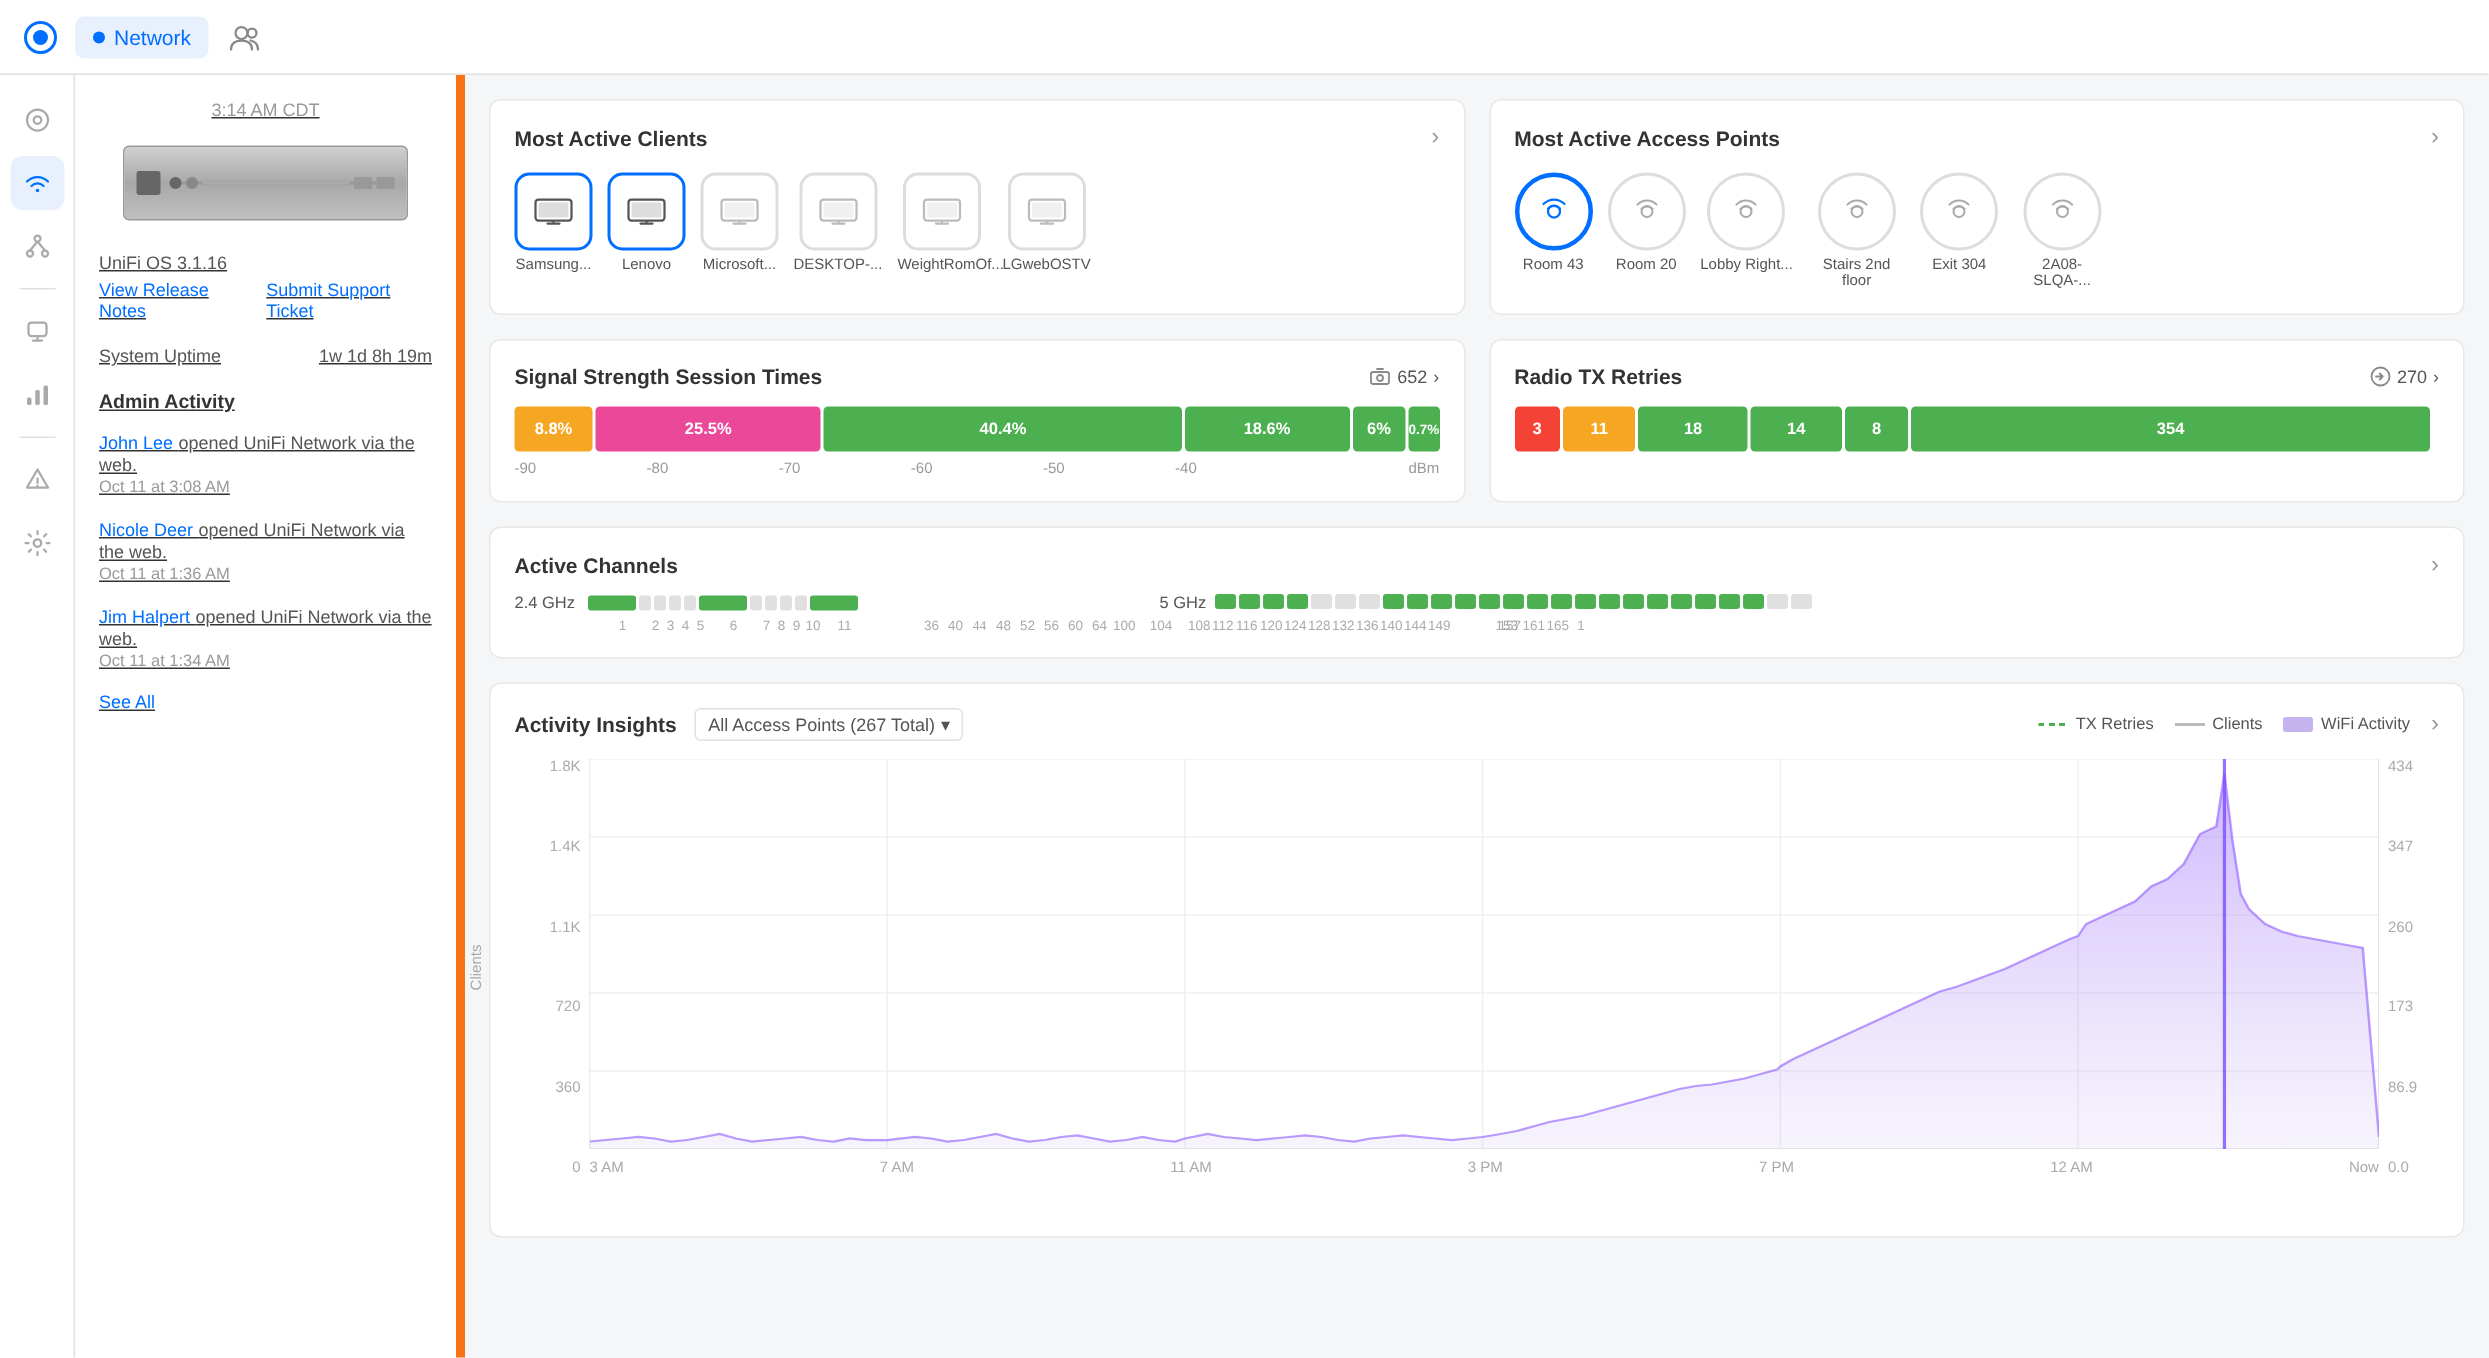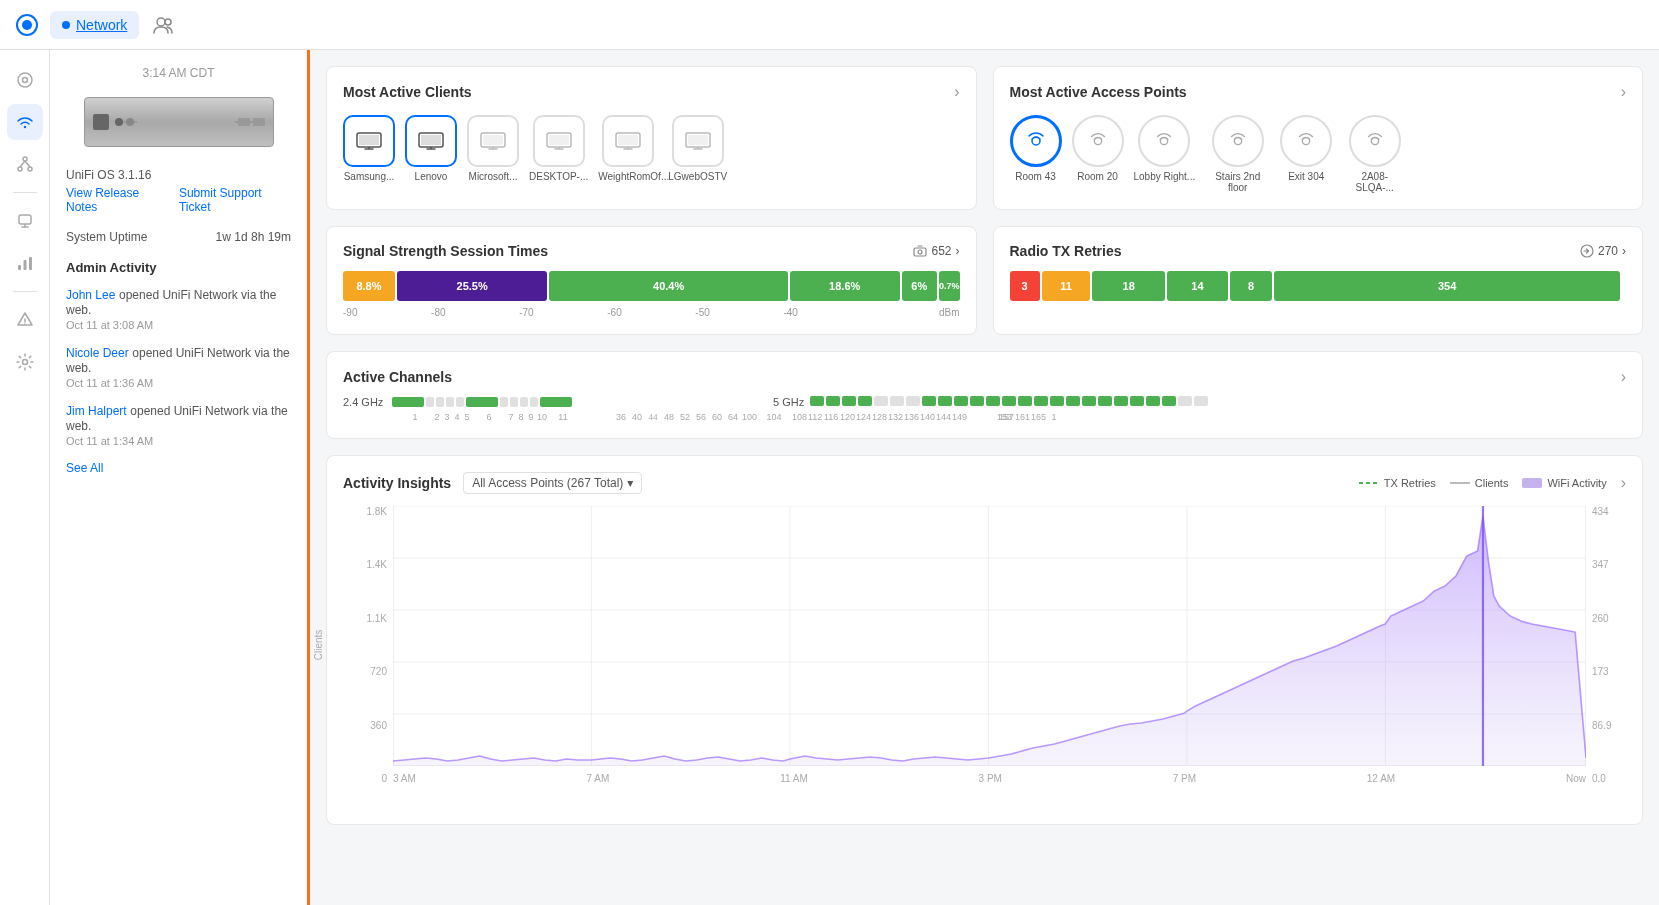--- a/index.html
+++ b/index.html
@@ -23,21 +23,21 @@
       display: flex; align-items: center; justify-content: center;
       font-size: 18px; color: #006fff; font-weight: bold; cursor: pointer;
     }
     .top-nav-tab {
       display: flex; align-items: center; gap: 6px;
       padding: 6px 12px; border-radius: 6px;
       cursor: pointer; font-size: 14px;
       color: #333;
     }
     .top-nav-tab.active {
-      background: #e8f0fe; color: #006fff; text-decoration: underline;
+      background: #e8f0fe; color: #006fff;
     }
     .top-nav-tab .dot {
       width: 8px; height: 8px; border-radius: 50%; background: #006fff;
     }
     .top-nav-icon {
       width: 32px; height: 32px; display: flex; align-items: center; justify-content: center;
       color: #888; cursor: pointer; font-size: 16px;
     }
     .top-nav-right {
       margin-left: auto;
@@ -77,24 +77,25 @@
     }
     .sidebar-item.active { background: #e8f0fe; color: #006fff; }
     .sidebar-divider { width: 24px; height: 1px; background: #e0e0e0; margin: 4px 0; }
 
     
     .left-panel {
       position: fixed;
       top: 50px; left: 50px; bottom: 0;
       width: 260px;
       background: #fff;
-      border-right: 3px solid #f97316;
+      border-right: 6px solid #f97316;
       overflow-y: auto;
       padding: 16px;
       z-index: 98;
+      text-decoration: underline;
     }
     .left-panel-time { color: #999; font-size: 12px; text-align: center; margin-bottom: 12px; }
     .device-image {
       width: 100%; height: 60px;
       display: flex; align-items: center; justify-content: center;
       margin-bottom: 16px;
     }
     .device-rack {
       width: 190px; height: 50px;
       background: linear-gradient(180deg, #d0d0d0 0%, #a8a8a8 50%, #c0c0c0 100%);
@@ -508,21 +509,21 @@
             <path d="M5 1h4" stroke="#888" stroke-width="1.2" stroke-linecap="round"></path>
           </svg>
           <span>652</span>
           <span>›</span>
         </div>
       </div>
       <div class="bar-chart">
         <div class="bar-segment" style="background:#f5a623; flex:0.088;">
           <span>8.8%</span>
         </div>
-        <div class="bar-segment" style="background:#4c1d95; flex:0.255;">
+        <div class="bar-segment" style="background:#ec4899; flex:0.255;">
           <span>25.5%</span>
         </div>
         <div class="bar-segment" style="background:#4caf50; flex:0.404;">
           <span>40.4%</span>
         </div>
         <div class="bar-segment" style="background:#4caf50; flex:0.186;">
           <span>18.6%</span>
         </div>
         <div class="bar-segment" style="background:#4caf50; flex:0.06;">
           <span>6%</span>

